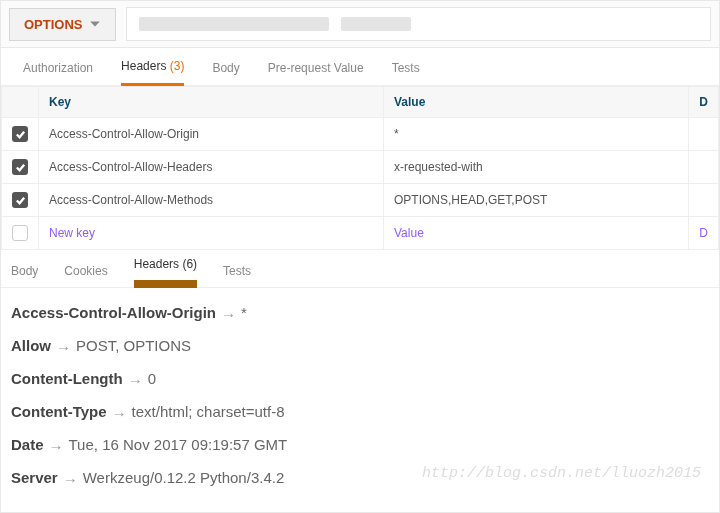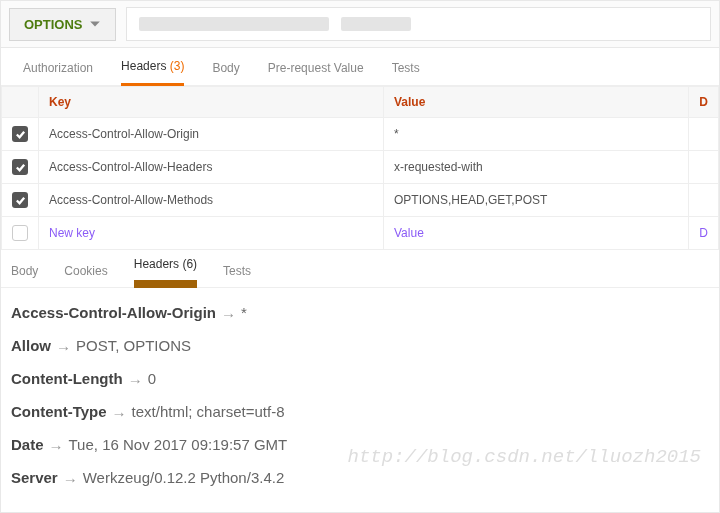--- a/index.html
+++ b/index.html
@@ -1,45 +1,45 @@
 <!DOCTYPE html>
 <html><head>
 <meta charset="utf-8">
 <style>
 *{box-sizing:border-box;margin:0;padding:0;font-family:"Helvetica Neue",Helvetica,Arial,sans-serif}
 body{background:#fff;color:#555;font-size:12px;width:720px;height:513px;overflow:hidden;position:relative;border:1px solid #e8e8e8}
 .topbar{display:flex;align-items:center;padding:6px 8px;border-bottom:1px solid #e8e8e8;background:#fbfbfb}
-.method-dd{display:flex;align-items:center;gap:6px;background:#f2f2f2;border:1px solid #d6d6d6;padding:8px 14px;font-weight:700;color:#4d7c0f;font-size:13px;cursor:pointer}
+.method-dd{display:flex;align-items:center;gap:6px;background:#f2f2f2;border:1px solid #d6d6d6;padding:8px 14px;font-weight:700;color:#c2410c;font-size:13px;cursor:pointer}
 .method-dd svg{width:12px;height:12px;fill:#888}
 .urlbar{flex:1;margin-left:10px;height:34px;background:#fff;border:1px solid #e4e4e4;display:flex;align-items:center;padding:0 12px}
 .urlbar .redact{height:14px;background:#e4e4e4;border-radius:2px}
 .tabs{display:flex;gap:28px;padding:0 22px;border-bottom:1px solid #eee;height:38px;align-items:flex-end}
 .tab{padding-bottom:10px;color:#888;cursor:pointer;font-size:12px}
 .tab.active{color:#333;border-bottom:3px solid #ef6c00;margin-bottom:-1px}
 .tab .count{color:#ef6c00}
 .headers-table{width:100%;border-collapse:collapse}
-.headers-table th{background:#f7f7f7;border:1px solid #eee;text-align:left;padding:8px 10px;font-weight:600;color:#c2410c;font-size:12px}
+.headers-table th{background:#f7f7f7;border:1px solid #eee;text-align:left;padding:8px 10px;font-weight:600;color:#0c4a6e;font-size:12px}
 .headers-table td{border:1px solid #eee;padding:8px 10px;color:#555;font-size:12px}
 .th-chk{width:36px}
 .th-key{width:345px}
 .chkwrap{display:flex;justify-content:center}
 .chk{width:16px;height:16px;background:#555;border-radius:3px;display:flex;align-items:center;justify-content:center}
 .chk svg{width:11px;height:11px;stroke:#fff;stroke-width:2.5;fill:none}
 .ghost-row td{color:#8b5cf6}
 .ghost-row .chk{background:#fff;border:1px solid #ccc}
 .resp-tabs{display:flex;gap:26px;padding:0 10px;border-bottom:1px solid #eee;height:36px;align-items:flex-end;margin-top:2px}
 .rtab{padding-bottom:9px;color:#888;cursor:pointer;font-size:12px}
 .rtab.active{color:#333;border-bottom:8px solid #a16207;margin-bottom:-1px}
 .rtab.active .count2{color:#333}
 .resp-body{padding:16px 10px}
 .hdrline{margin-bottom:16px;font-size:15px}
 .hdrline .k{font-weight:700;color:#444}
 .hdrline .arrow{color:#999;margin:0 5px}
 .hdrline .v{color:#666}
-.watermark{position:absolute;bottom:44px;right:18px;color:#ddd;font-family:"Courier New",monospace;font-size:19px;font-style:italic;pointer-events:none}
+.watermark{position:absolute;bottom:30px;right:18px;color:#ddd;font-family:"Courier New",monospace;font-size:15px;font-style:italic;pointer-events:none}
 .th-d{width:20px}
 </style>
 </head>
 <body>
 
 <div class="topbar">
   <div class="method-dd">
     <span>OPTIONS</span>
     <svg viewBox="0 0 10 10">
         <path d="M1 3 L5 7 L9 3 Z"></path>

